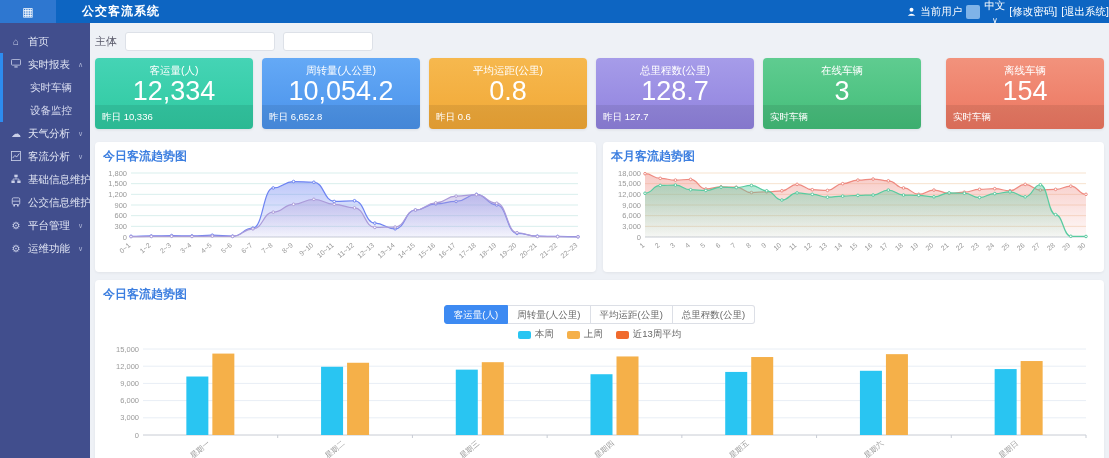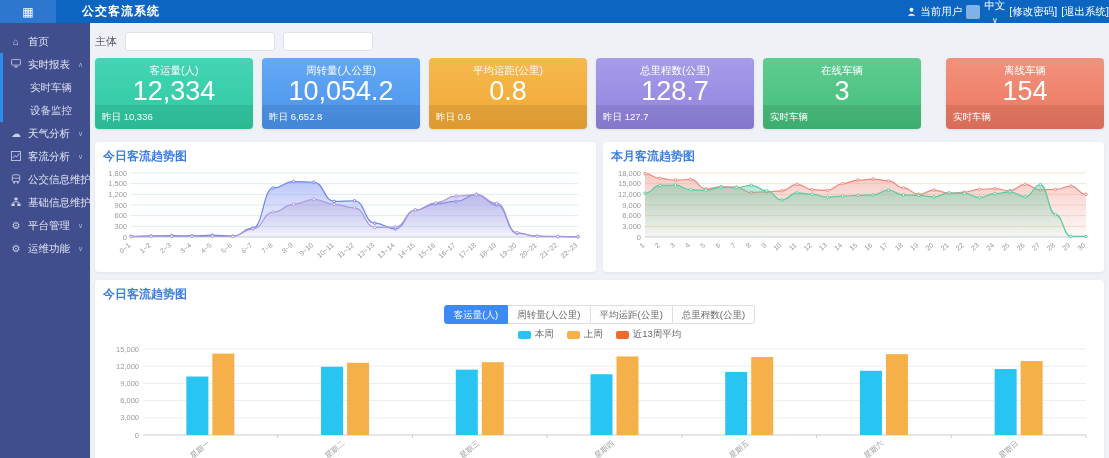--- a/index.html
+++ b/index.html
@@ -125,39 +125,39 @@
               <rect x="0.5" y="0.5" width="11" height="11" fill="none" stroke="#c9cfe8"></rect>
               <polyline points="2,8.5 4.5,5.5 7,7 10,3" fill="none" stroke="#c9cfe8" stroke-width="1.1"></polyline>
             </svg>
         </span>
         <span>客流分析</span>
         <span class="caret">∨</span>
       </div>
       <div class="side-item">
         <span class="icon">
           <svg width="10" height="10" viewBox="0 0 12 12">
+              <rect x="4" y="0.8" width="4" height="3" fill="#c9cfe8"></rect>
+              <rect x="0.5" y="7.8" width="4" height="3" fill="#c9cfe8"></rect>
+              <rect x="7.5" y="7.8" width="4" height="3" fill="#c9cfe8"></rect>
+              <path d="M6 3.8 V6 M2.5 7.8 V6 H9.5 V7.8" fill="none" stroke="#c9cfe8" stroke-width="0.9"></path>
+            </svg>
+        </span>
+        <span>基础信息维护</span>
+        <span class="caret">∨</span>
+      </div>
+      <div class="side-item">
+        <span class="icon">
+          <svg width="10" height="10" viewBox="0 0 12 12">
               <rect x="1.5" y="1" width="9" height="8" rx="1.5" fill="none" stroke="#c9cfe8"></rect>
               <line x1="1.5" y1="5" x2="10.5" y2="5" stroke="#c9cfe8"></line>
               <circle cx="3.8" cy="10.4" r="1.1" fill="#c9cfe8"></circle>
               <circle cx="8.2" cy="10.4" r="1.1" fill="#c9cfe8"></circle>
             </svg>
         </span>
         <span>公交信息维护</span>
-        <span class="caret">∨</span>
-      </div>
-      <div class="side-item">
-        <span class="icon">
-          <svg width="10" height="10" viewBox="0 0 12 12">
-              <rect x="4" y="0.8" width="4" height="3" fill="#c9cfe8"></rect>
-              <rect x="0.5" y="7.8" width="4" height="3" fill="#c9cfe8"></rect>
-              <rect x="7.5" y="7.8" width="4" height="3" fill="#c9cfe8"></rect>
-              <path d="M6 3.8 V6 M2.5 7.8 V6 H9.5 V7.8" fill="none" stroke="#c9cfe8" stroke-width="0.9"></path>
-            </svg>
-        </span>
-        <span>基础信息维护</span>
         <span class="caret">∨</span>
       </div>
       <div class="side-item">
         <span class="icon">⚙</span>
         <span>平台管理</span>
         <span class="caret">∨</span>
       </div>
       <div class="side-item">
         <span class="icon">⚙</span>
         <span>运维功能</span>

